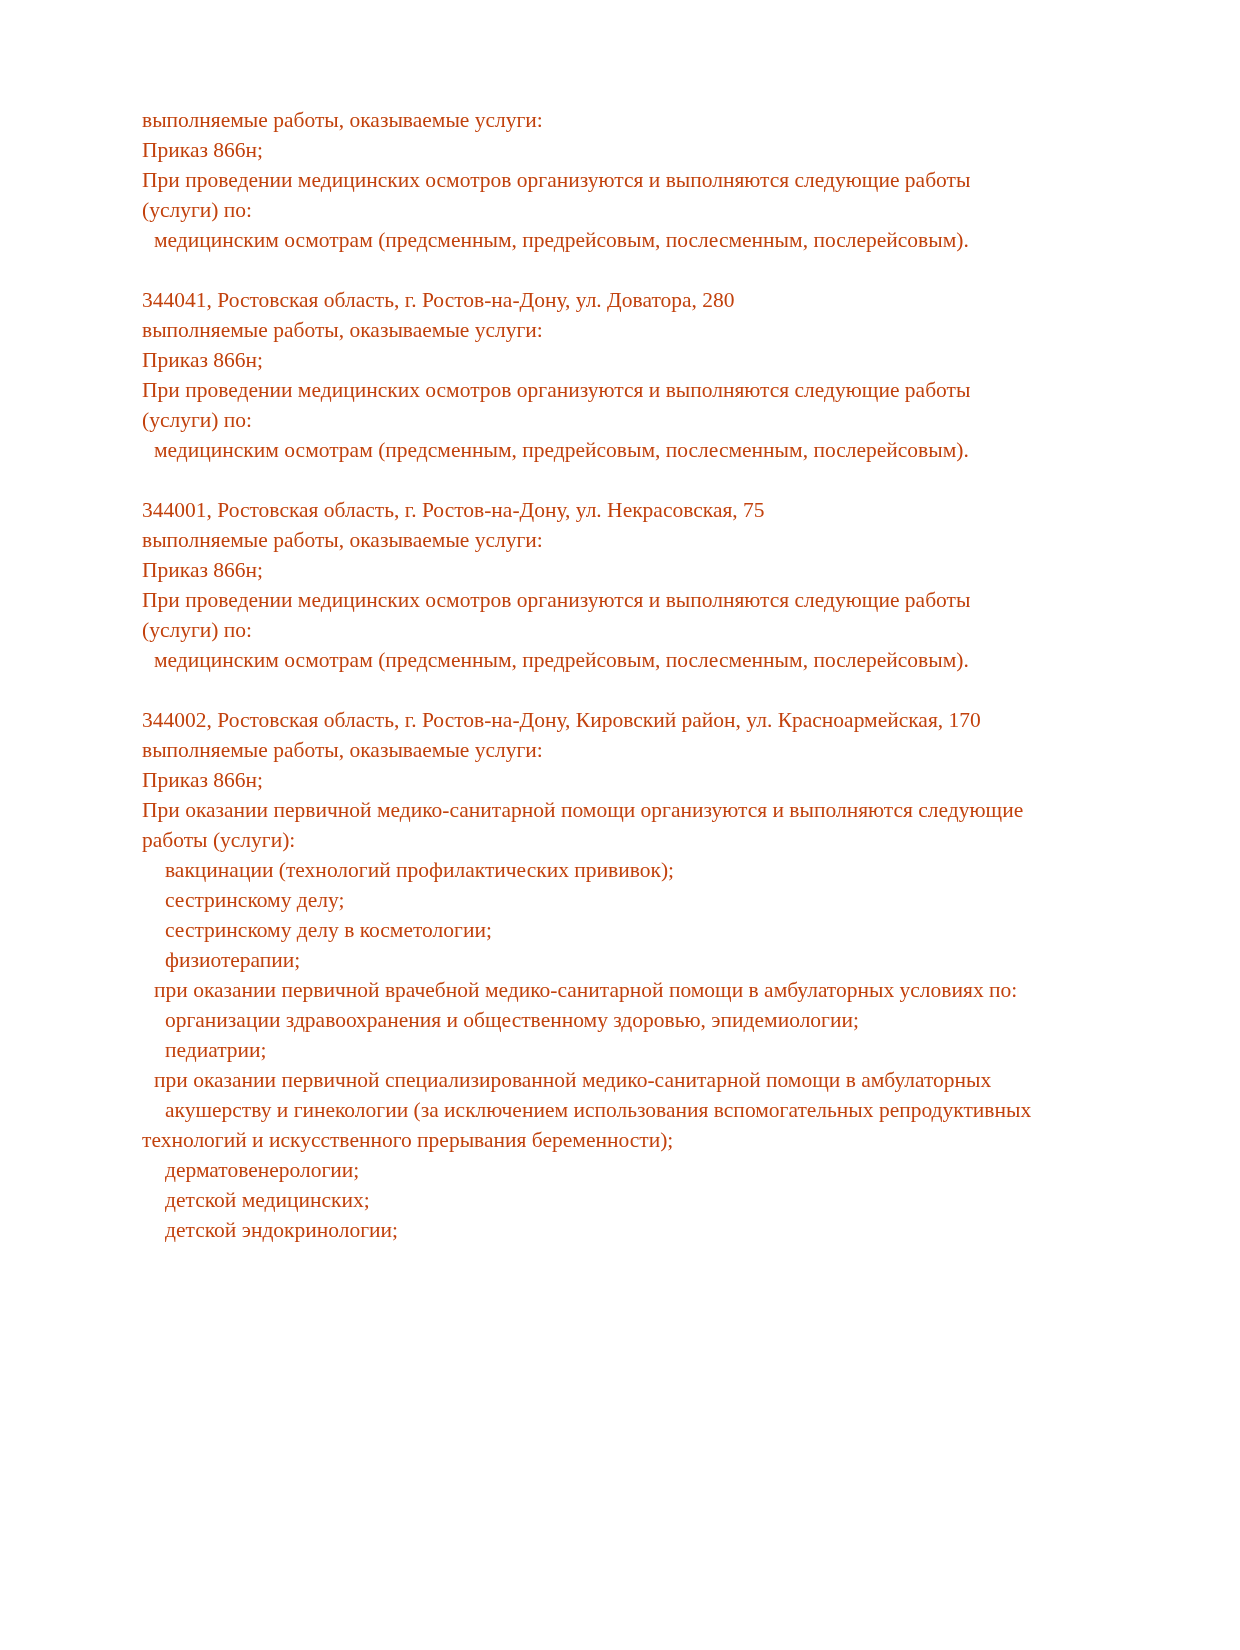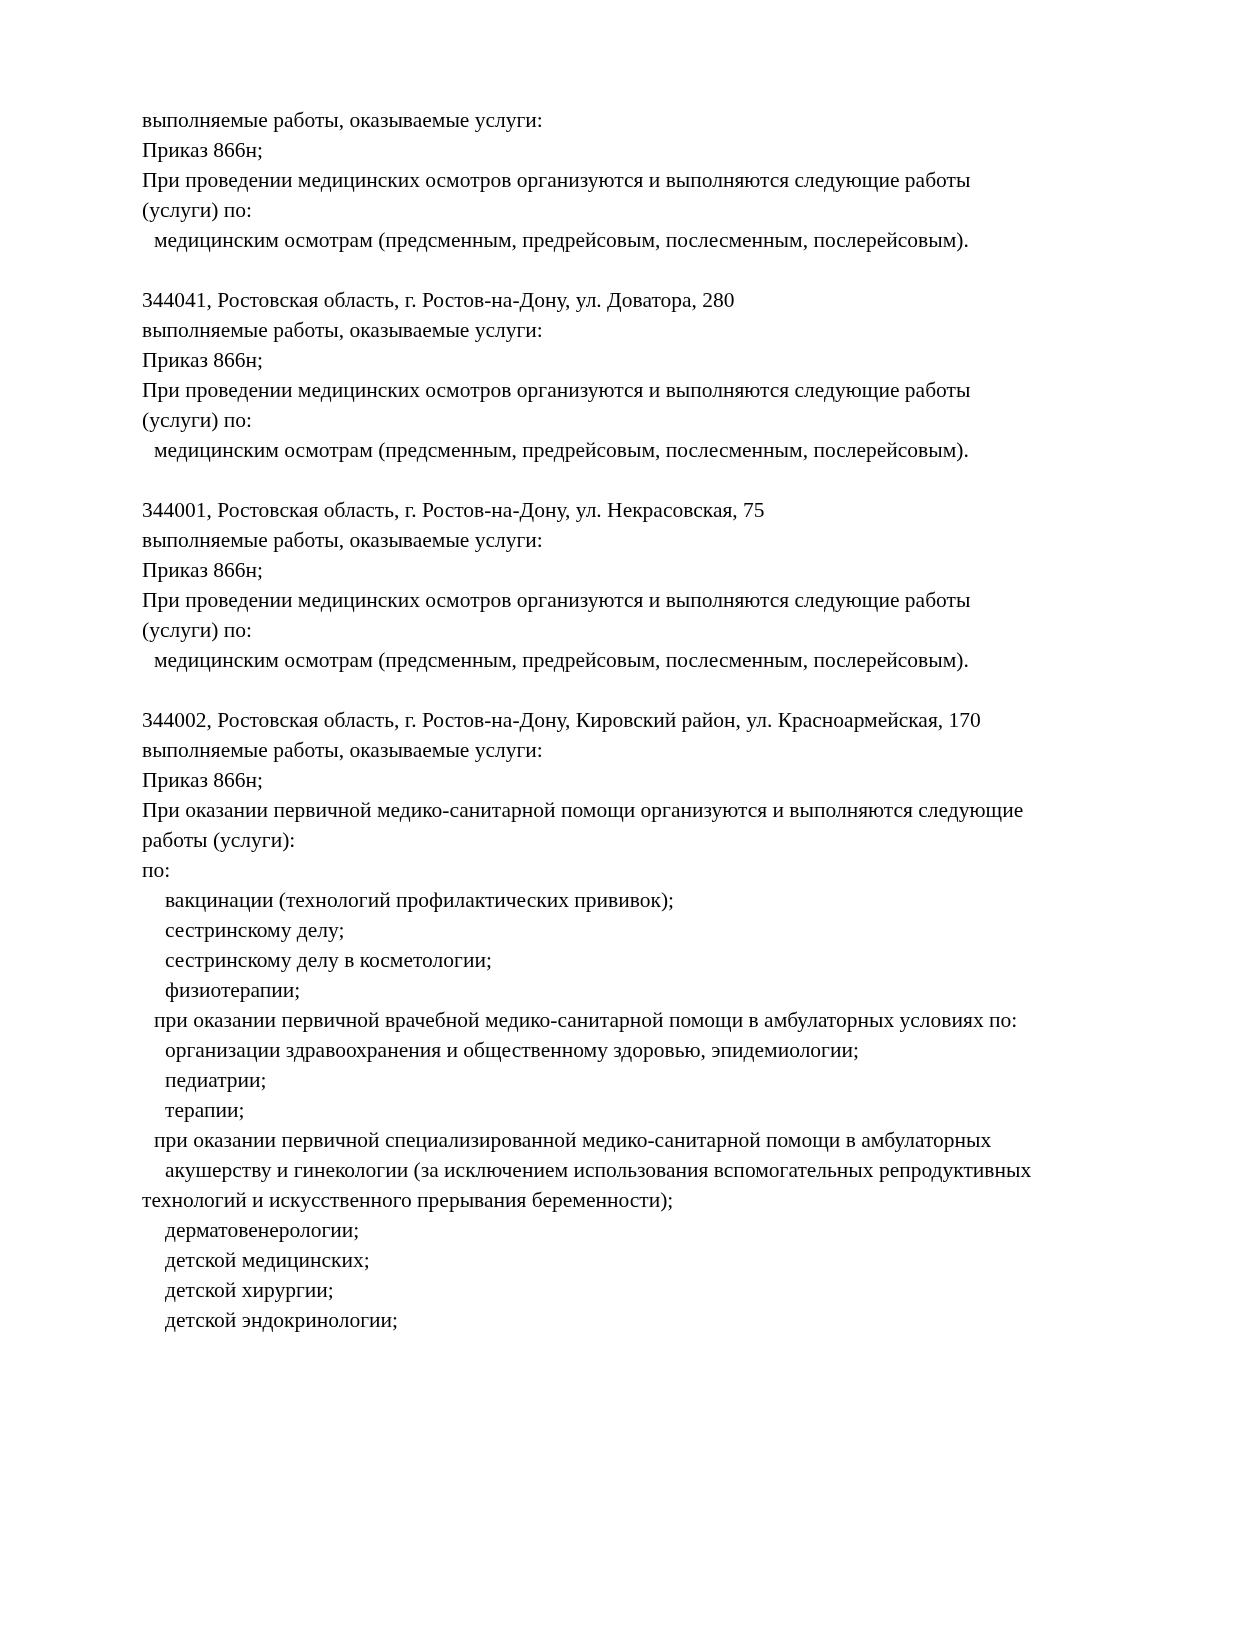--- a/index.html
+++ b/index.html
@@ -11,21 +11,21 @@
     width: 1240px;
     height: 1650px;
     overflow: hidden;
   }
   .doc {
     position: relative;
     box-sizing: border-box;
     width: 1240px;
     height: 1650px;
     padding: 105px 30px 0 142px;
-    color: #000000;
+    color: #c2410c;
     font-family: "Liberation Serif", "DejaVu Serif", serif;
     font-size: 21.5px;
   }
   .sec {
     margin: 0 0 30px 0;
   }
   .line {
     height: 30px;
     line-height: 30px;
     white-space: nowrap;
@@ -63,31 +63,28 @@
     <div class="line i0">(услуги) по:</div>
     <div class="line i1">медицинским осмотрам (предсменным, предрейсовым, послесменным, послерейсовым).</div>
   </div>
 
   <div class="sec">
     <div class="line i0">344002, Ростовская область, г. Ростов-на-Дону, Кировский район, ул. Красноармейская, 170</div>
     <div class="line i0">выполняемые работы, оказываемые услуги:</div>
     <div class="line i0">Приказ 866н;</div>
     <div class="line i0">При оказании первичной медико-санитарной помощи организуются и выполняются следующие</div>
     <div class="line i0">работы (услуги):</div>
-    <div class="line i0">по:</div>
     <div class="line i2">вакцинации (технологий профилактических прививок);</div>
     <div class="line i2">сестринскому делу;</div>
     <div class="line i2">сестринскому делу в косметологии;</div>
     <div class="line i2">физиотерапии;</div>
     <div class="line i1">при оказании первичной врачебной медико-санитарной помощи в амбулаторных условиях по:</div>
     <div class="line i2">организации здравоохранения и общественному здоровью, эпидемиологии;</div>
     <div class="line i2">педиатрии;</div>
-    <div class="line i2">терапии;</div>
     <div class="line i1">при оказании первичной специализированной медико-санитарной помощи в амбулаторных</div>
     <div class="line i2">акушерству и гинекологии (за исключением использования вспомогательных репродуктивных</div>
     <div class="line i0">технологий и искусственного прерывания беременности);</div>
     <div class="line i2">дерматовенерологии;</div>
     <div class="line i2">детской медицинских;</div>
-    <div class="line i2">детской хирургии;</div>
     <div class="line i2">детской эндокринологии;</div>
   </div>
 
 </div>
 
 </body></html>

